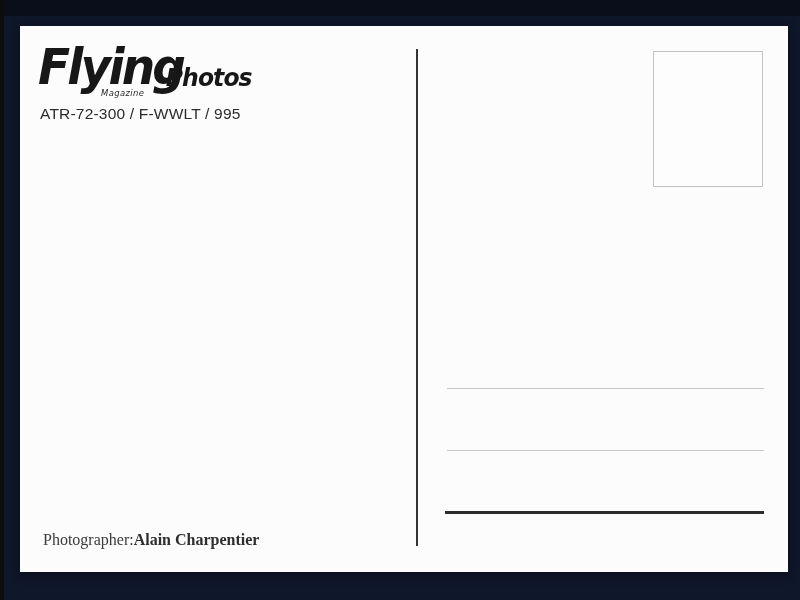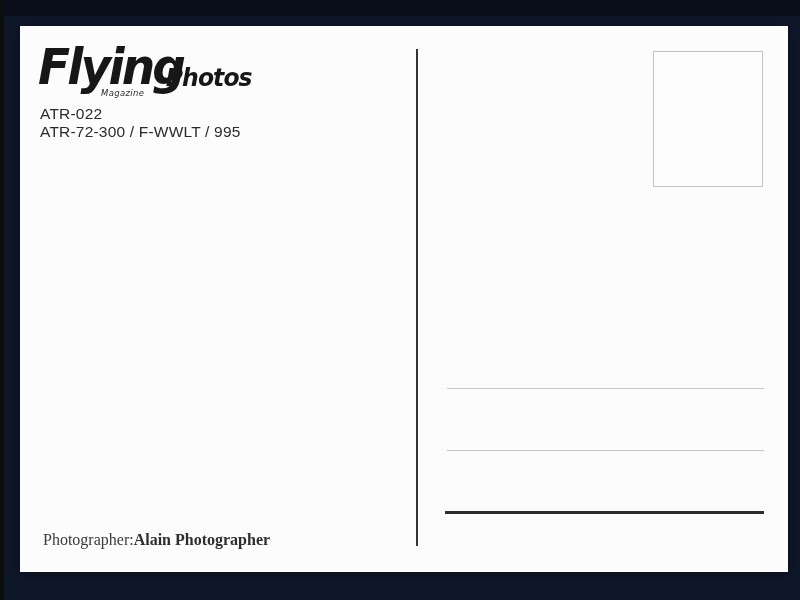--- a/index.html
+++ b/index.html
@@ -73,26 +73,25 @@
 <div class="scene">
   <div class="postcard">
 
     <div class="logo">
       <span class="logo-flying">Flying</span>
       <span class="logo-photos">Photos</span>
       <span class="logo-magazine">Magazine</span>
     </div>
 
     <div class="info">
-      <div>ATR-022</div>
       <div>ATR-72-300 / F-WWLT / 995</div>
     </div>
 
     <div class="credits">
-      <div><span>Photographer:</span><b>Alain Photographer</b></div>
+      <div><span>Photographer:</span><b>Alain Charpentier</b></div>
       
     </div>
 
     <div class="divider"></div>
 
     <div class="stamp"></div>
 
     <div class="addr-line line1"></div>
     <div class="addr-line line2"></div>
 

